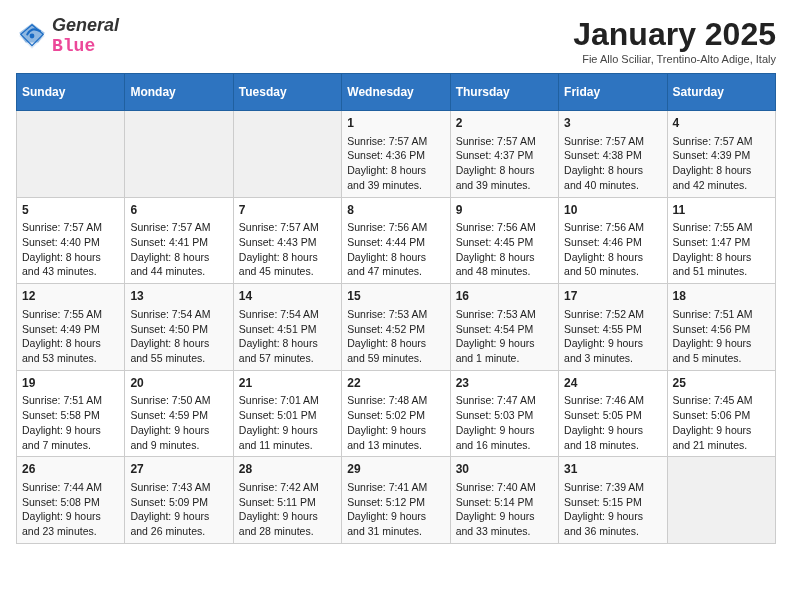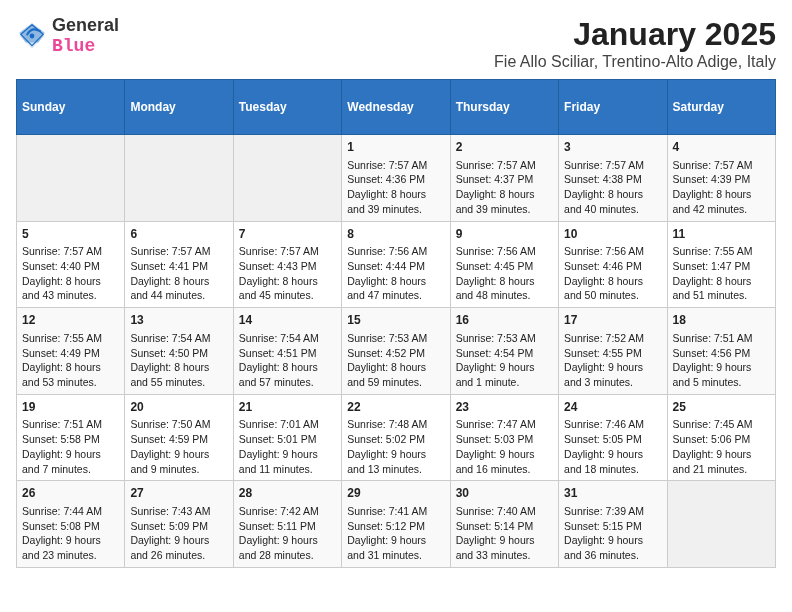--- a/index.html
+++ b/index.html
@@ -19,49 +19,49 @@
     .logo {
       display: flex;
       align-items: center;
       gap: 4px;
     }
     .logo-text {
       font-size: 18px;
       font-weight: bold;
       line-height: 1.1;
     }
-    .logo-general { color: #333; }
+    .logo-general { color: #333; font-style: italic; }
     .logo-blue { color: #ec4899; font-family: Liberation Mono, monospace; }
     .logo-icon {
       width: 32px;
       height: 32px;
     }
     .title-block {
       text-align: right;
     }
     .title-block h1 {
       font-size: 32px;
       font-weight: bold;
       color: #222;
     }
     .title-block h2 {
-      font-size: 16px;
+      font-size: 11px;
       font-weight: normal;
       color: #444;
     }
     table {
       width: 100%;
       border-collapse: collapse;
       font-size: 11px;
     }
     thead tr th {
       background-color: #2e74c0;
       color: #fff;
       text-align: left;
-      padding: 20px 5px;
+      padding: 11px 5px;
       font-size: 12px;
       font-weight: bold;
       border: 1px solid #2060a0;
     }
     tbody tr td {
       border: 1px solid #ccc;
       vertical-align: top;
       padding: 4px 5px;
       min-height: 70px;
       height: 80px;

